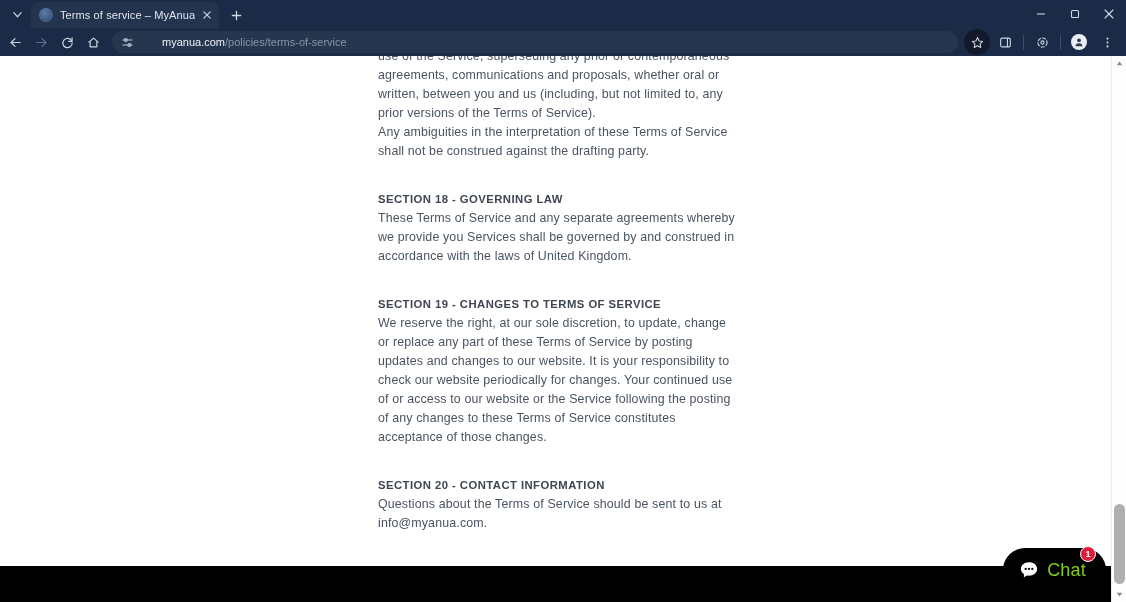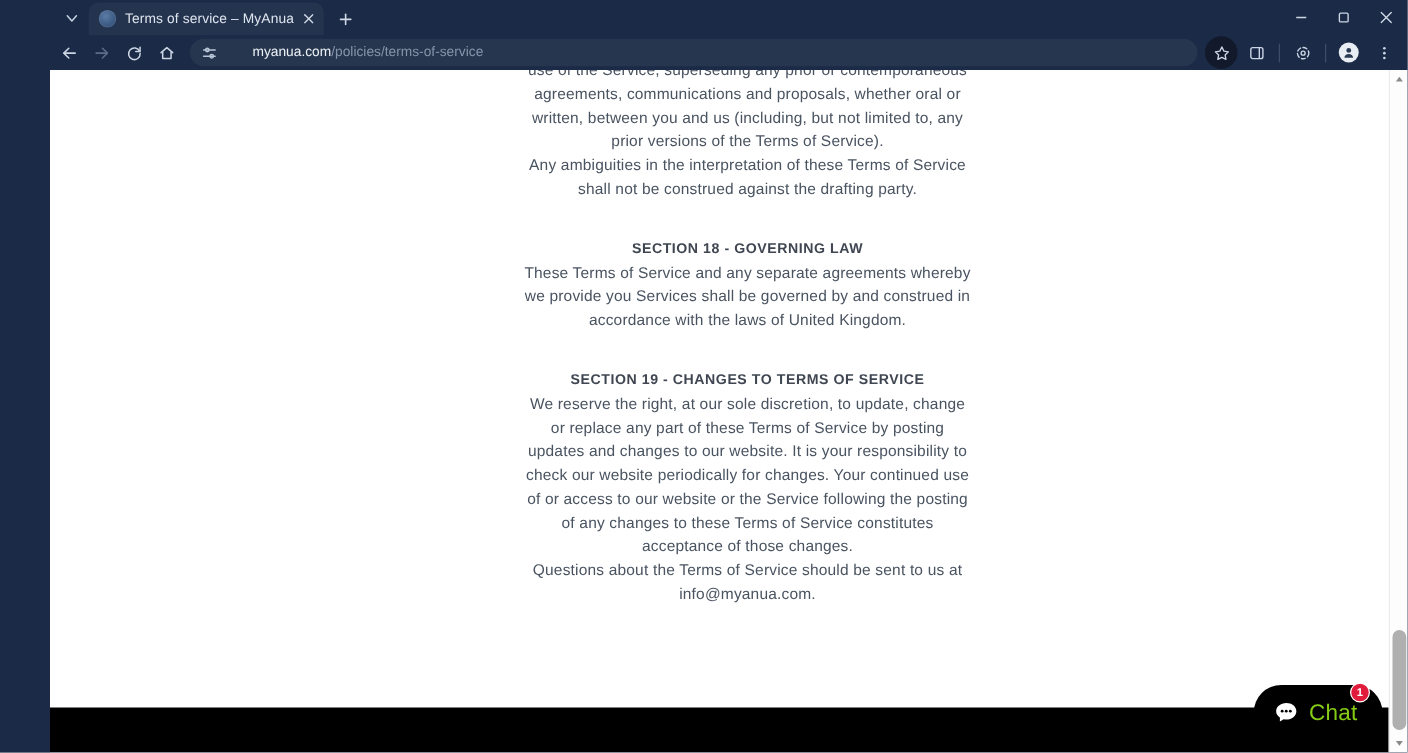--- a/index.html
+++ b/index.html
@@ -8,21 +8,20 @@
     overflow:hidden;
     background:#1b2a46;
     font-family:"Liberation Sans", sans-serif;
   }
 
   
   .browser {
     width:1126px; height:602px;
     display:flex; flex-direction:column;
     background:#1b2a46;
-    padding-left:40px;
   }
 
   
   .tabstrip {
     height:28px; flex:0 0 28px;
     display:flex; align-items:flex-end;
     background:#1b2a46;
     position:relative;
     padding-left:2px;
   }
@@ -137,21 +136,20 @@
     color:#2b3a53;
   }
   .tb-sep { width:1px; height:15px; background:#3c4d6a; margin:0 3px; }
 
   
   .viewport {
     flex:1 1 auto;
     background:#ffffff;
     position:relative;
     overflow:hidden;
-    text-align:center;
   }
   .page-scroll {
     position:absolute;
     inset:0 15px 0 0;
     overflow:hidden;
     background:#ffffff;
   }
   .doc {
     width:100%;
     padding:0;
@@ -384,20 +382,21 @@
 
           <p class="clip-top">use of the Service, superseding any prior or contemporaneous agreements, communications and proposals, whether oral or written, between you and us (including, but not limited to, any prior versions of the Terms of Service).</p>
           <p>Any ambiguities in the interpretation of these Terms of Service shall not be construed against the drafting party.</p>
 
           <h2>SECTION 18 - GOVERNING LAW</h2>
           <p>These Terms of Service and any separate agreements whereby we provide you Services shall be governed by and construed in accordance with the laws of United Kingdom.</p>
 
           <h2>SECTION 19 - CHANGES TO TERMS OF SERVICE</h2>
           <p>We reserve the right, at our sole discretion, to update, change or replace any part of these Terms of Service by posting updates and changes to our website. It is your responsibility to check our website periodically for changes. Your continued use of or access to our website or the Service following the posting of any changes to these Terms of Service constitutes acceptance of those changes.</p>
 
+          <h2>SECTION 20 - CONTACT INFORMATION</h2>
           <p>Questions about the Terms of Service should be sent to us at info@myanua.com.</p>
 
         </div>
       </div>
     </div>
 
     <div class="footer-band"></div>
 
     <div class="chat-widget">
       <span class="chat-bubble-icon">

